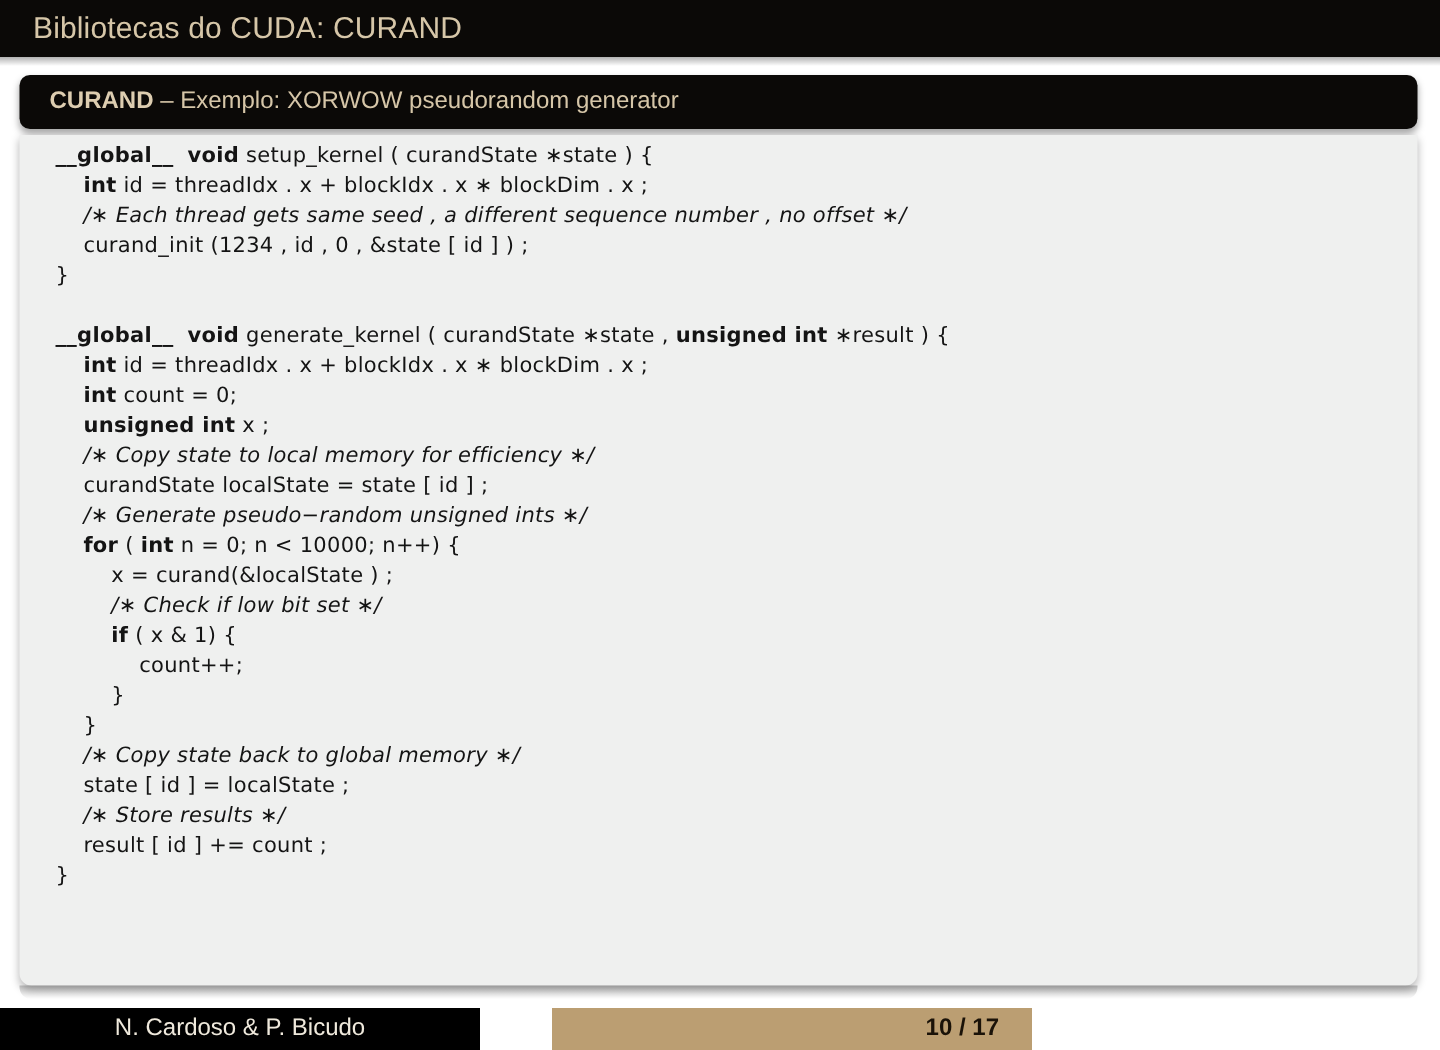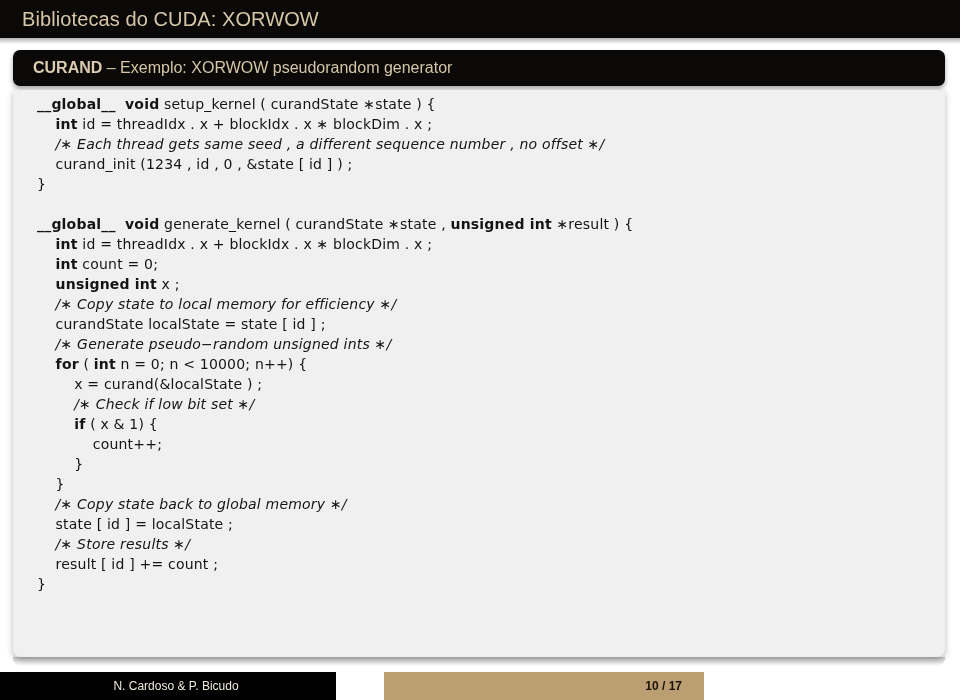--- a/index.html
+++ b/index.html
@@ -113,23 +113,22 @@
     top: 672px;
     width: 960px;
     height: 28px;
     display: flex;
   }
   .foot-seg {
     height: 28px;
     display: flex;
     align-items: center;
     justify-content: center;
-    font-size: 12px;
+    font-size: 16px;
     white-space: nowrap;
-    padding-left: 16px;
   }
   .foot-author {
     width: 320px;
     background: #000000;
     color: #efe9dc;
   }
   .foot-course {
     width: 320px;
     background: #5d4f3c;
     color: #f0ece3;
@@ -142,21 +141,21 @@
     padding-right: 22px;
     box-sizing: border-box;
     font-weight: bold;
     margin-left: 48px;
   }
 </style>
 </head>
 <body>
 
 <div class="headerbar">
-  <div class="header-title">Bibliotecas do CUDA: XORWOW</div>
+  <div class="header-title">Bibliotecas do CUDA: CURAND</div>
 </div>
 <div class="headerbar-shadow"></div>
 
 <div class="frametitle">
   <div class="frametitle-text">
     <span class="strong">CURAND</span><span> – Exemplo: XORWOW pseudorandom generator</span>
   </div>
 </div>
 
 <div class="codepanel">

